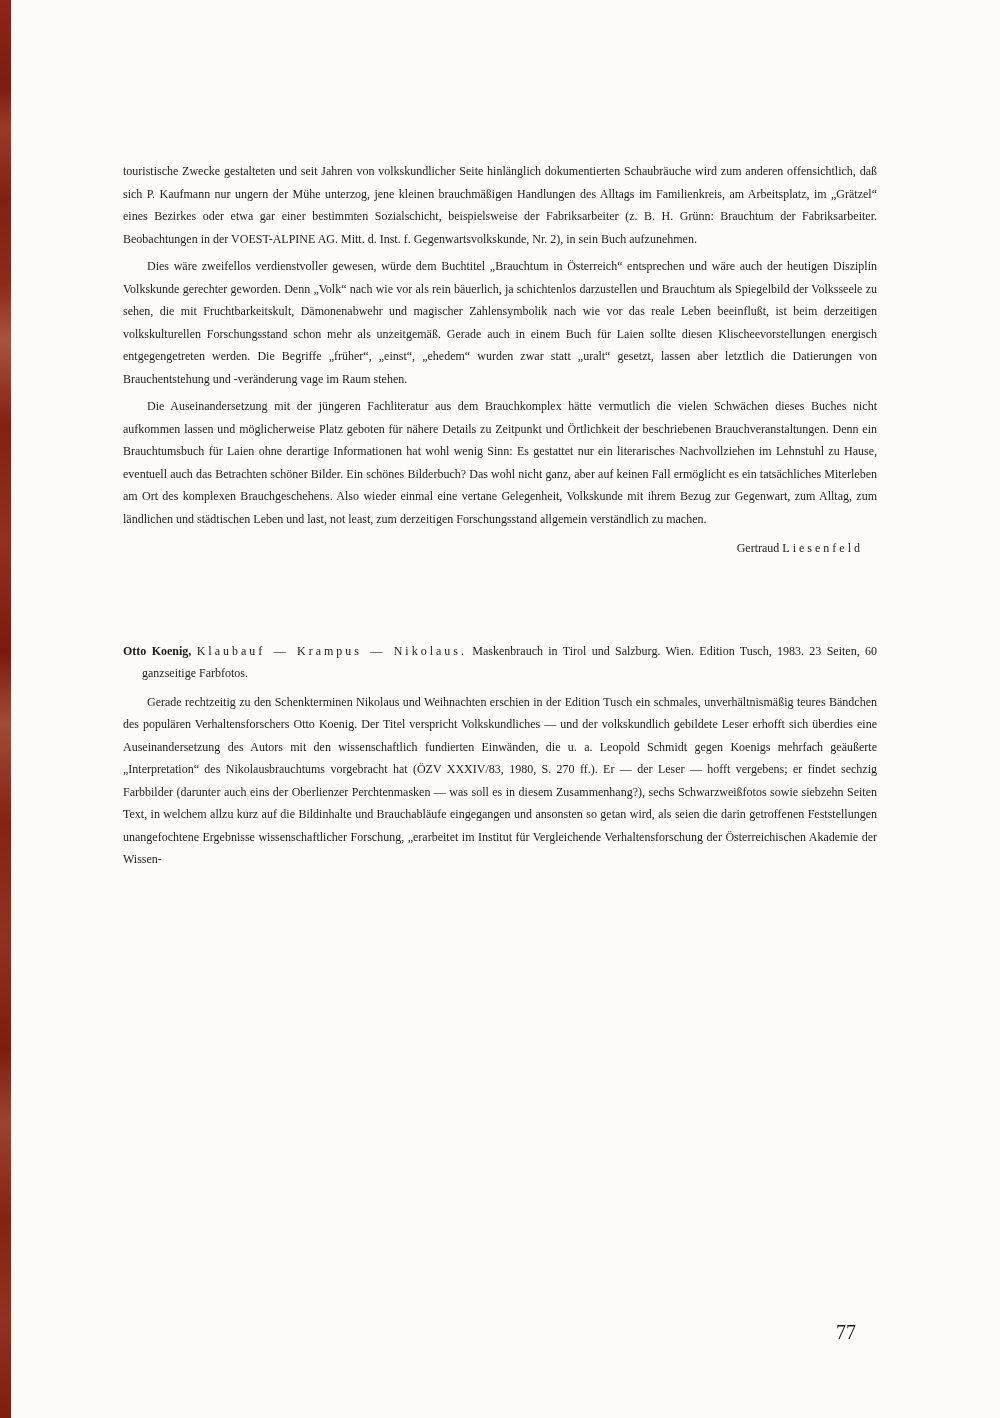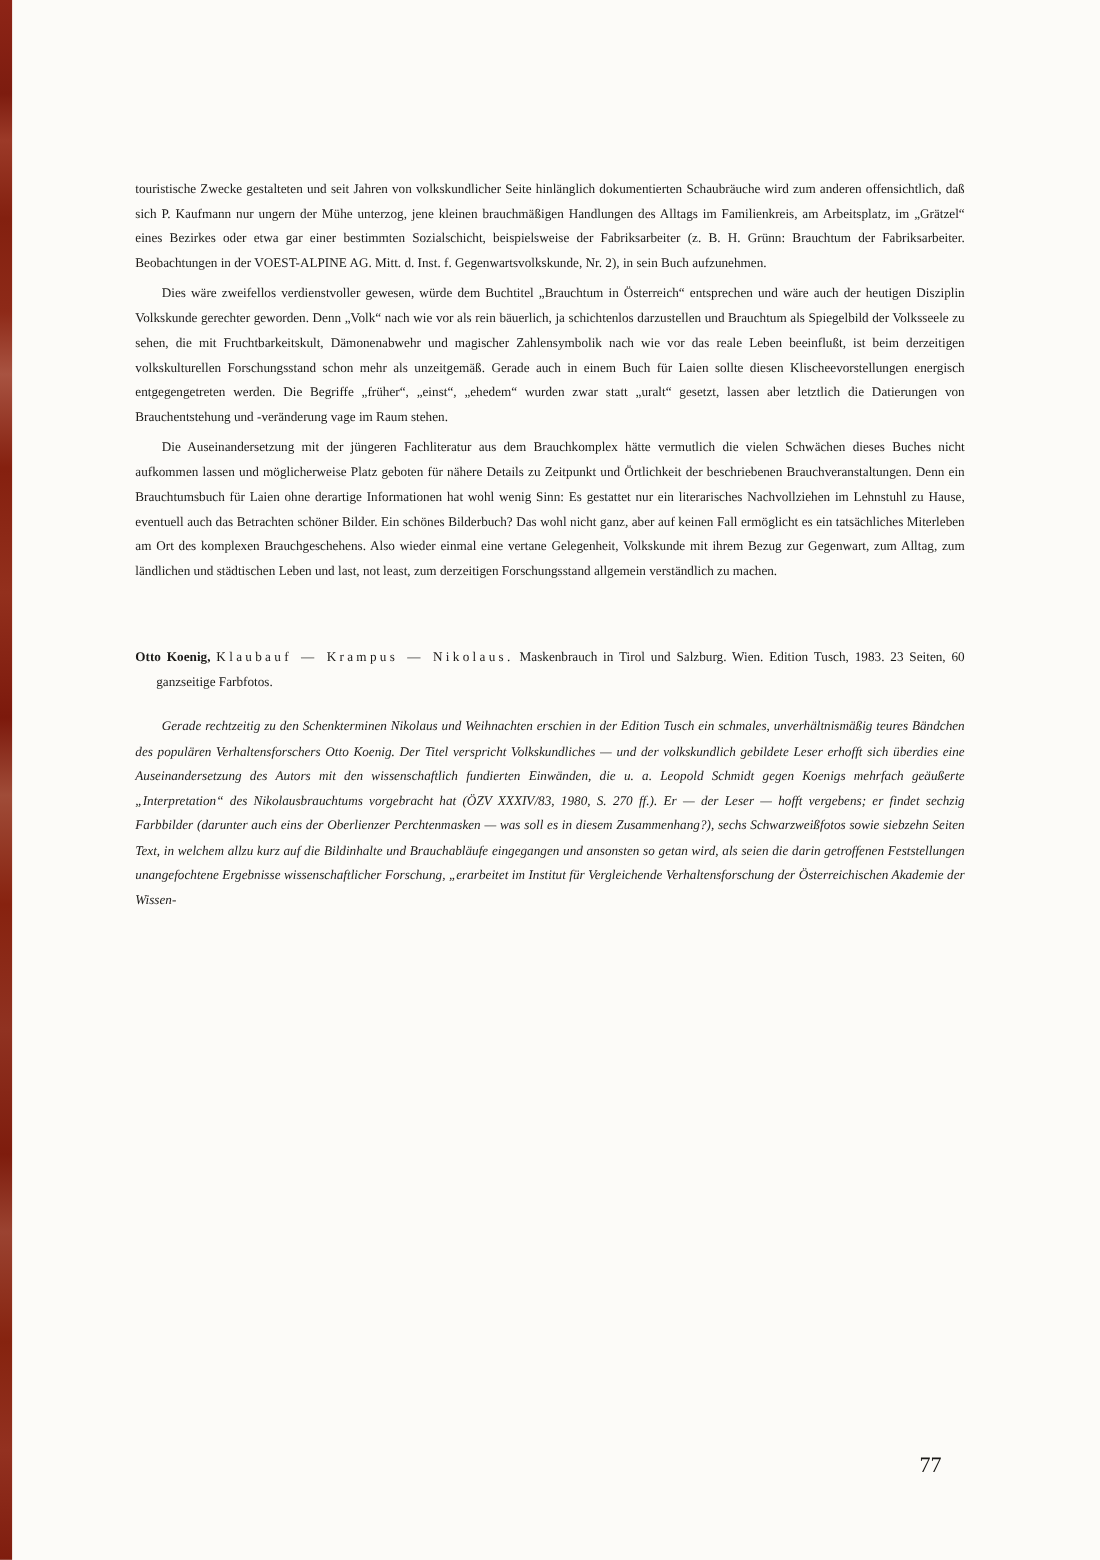--- a/index.html
+++ b/index.html
@@ -38,27 +38,27 @@
   .para + .para { margin-top: 5px; }
   .para.no-indent { text-indent: 0; }
   .para.cut-off { text-align-last: justify; }
   .signature {
     margin-top: 7px;
     text-align: right;
     padding-right: 14px;
   }
   .sperr { letter-spacing: 3px; }
   .review-heading {
-    margin-top: 56px;
+    margin-top: 80px;
     padding-left: 19px;
     text-indent: -19px;
     text-align: justify;
   }
   .review-heading .author { font-weight: bold; }
-  .review-heading + .para { margin-top: 18px; font-style: italic; }
+  .review-heading + .para { margin-top: 6px; }
   .page-number {
     position: absolute;
     right: 144px;
     top: 1320px;
     font-size: 20px;
     line-height: 24px;
   }
 </style>
 </head>
 <body>
@@ -66,20 +66,24 @@
 <div class="scan-edge"></div>
 
 <div class="text-block">
 
   <p class="para no-indent">touristische Zwecke gestalteten und seit Jahren von volkskundlicher Seite hinlänglich dokumentierten Schaubräuche wird zum anderen offensichtlich, daß sich P. Kaufmann nur ungern der Mühe unterzog, jene kleinen brauchmäßigen Handlungen des Alltags im Familienkreis, am Arbeitsplatz, im „Grätzel“ eines Bezirkes oder etwa gar einer bestimmten Sozialschicht, beispielsweise der Fabriksarbeiter (z. B. H. Grünn: Brauchtum der Fabriksarbeiter. Beobachtungen in der VOEST-ALPINE AG. Mitt. d. Inst. f. Gegenwartsvolkskunde, Nr. 2), in sein Buch aufzunehmen.</p>
 
   <p class="para">Dies wäre zweifellos verdienstvoller gewesen, würde dem Buchtitel „Brauchtum in Österreich“ entsprechen und wäre auch der heutigen Disziplin Volkskunde gerechter geworden. Denn „Volk“ nach wie vor als rein bäuerlich, ja schichtenlos darzustellen und Brauchtum als Spiegelbild der Volksseele zu sehen, die mit Fruchtbarkeitskult, Dämonenabwehr und magischer Zahlensymbolik nach wie vor das reale Leben beeinflußt, ist beim derzeitigen volkskulturellen Forschungsstand schon mehr als unzeitgemäß. Gerade auch in einem Buch für Laien sollte diesen Klischeevorstellungen energisch entgegengetreten werden. Die Begriffe „früher“, „einst“, „ehedem“ wurden zwar statt „uralt“ gesetzt, lassen aber letztlich die Datierungen von Brauchentstehung und -veränderung vage im Raum stehen.</p>
 
   <p class="para">Die Auseinandersetzung mit der jüngeren Fachliteratur aus dem Brauchkomplex hätte vermutlich die vielen Schwächen dieses Buches nicht aufkommen lassen und möglicherweise Platz geboten für nähere Details zu Zeitpunkt und Örtlichkeit der beschriebenen Brauchveranstaltungen. Denn ein Brauchtumsbuch für Laien ohne derartige Informationen hat wohl wenig Sinn: Es gestattet nur ein literarisches Nachvollziehen im Lehnstuhl zu Hause, eventuell auch das Betrachten schöner Bilder. Ein schönes Bilderbuch? Das wohl nicht ganz, aber auf keinen Fall ermöglicht es ein tatsächliches Miterleben am Ort des komplexen Brauchgeschehens. Also wieder einmal eine vertane Gelegenheit, Volkskunde mit ihrem Bezug zur Gegenwart, zum Alltag, zum ländlichen und städtischen Leben und last, not least, zum derzeitigen Forschungsstand allgemein verständlich zu machen.</p>
 
+  <div class="signature">
+    <span>Gertraud</span>
+    <span class="sperr">Liesenfeld</span>
+  </div>
 
   <div class="review-heading">
     <span class="author">Otto Koenig,</span>
     <span class="sperr">Klaubauf — Krampus — Nikolaus.</span>
     <span>Maskenbrauch in Tirol und Salzburg. Wien. Edition Tusch, 1983. 23 Seiten, 60 ganzseitige Farbfotos.</span>
   </div>
 
   <p class="para cut-off">Gerade rechtzeitig zu den Schenkterminen Nikolaus und Weihnachten erschien in der Edition Tusch ein schmales, unverhältnismäßig teures Bändchen des populären Verhaltensforschers Otto Koenig. Der Titel verspricht Volkskundliches — und der volkskundlich gebildete Leser erhofft sich überdies eine Auseinandersetzung des Autors mit den wissenschaftlich fundierten Einwänden, die u. a. Leopold Schmidt gegen Koenigs mehrfach geäußerte „Interpretation“ des Nikolausbrauchtums vorgebracht hat (ÖZV XXXIV/83, 1980, S. 270 ff.). Er — der Leser — hofft vergebens; er findet sechzig Farbbilder (darunter auch eins der Oberlienzer Perchtenmasken — was soll es in diesem Zusammenhang?), sechs Schwarzweißfotos sowie siebzehn Seiten Text, in welchem allzu kurz auf die Bildinhalte und Brauchabläufe eingegangen und ansonsten so getan wird, als seien die darin getroffenen Feststellungen unangefochtene Ergebnisse wissenschaftlicher Forschung, „erarbeitet im Institut für Vergleichende Verhaltensforschung der Österreichischen Akademie der Wissen-</p>
 
 </div>

